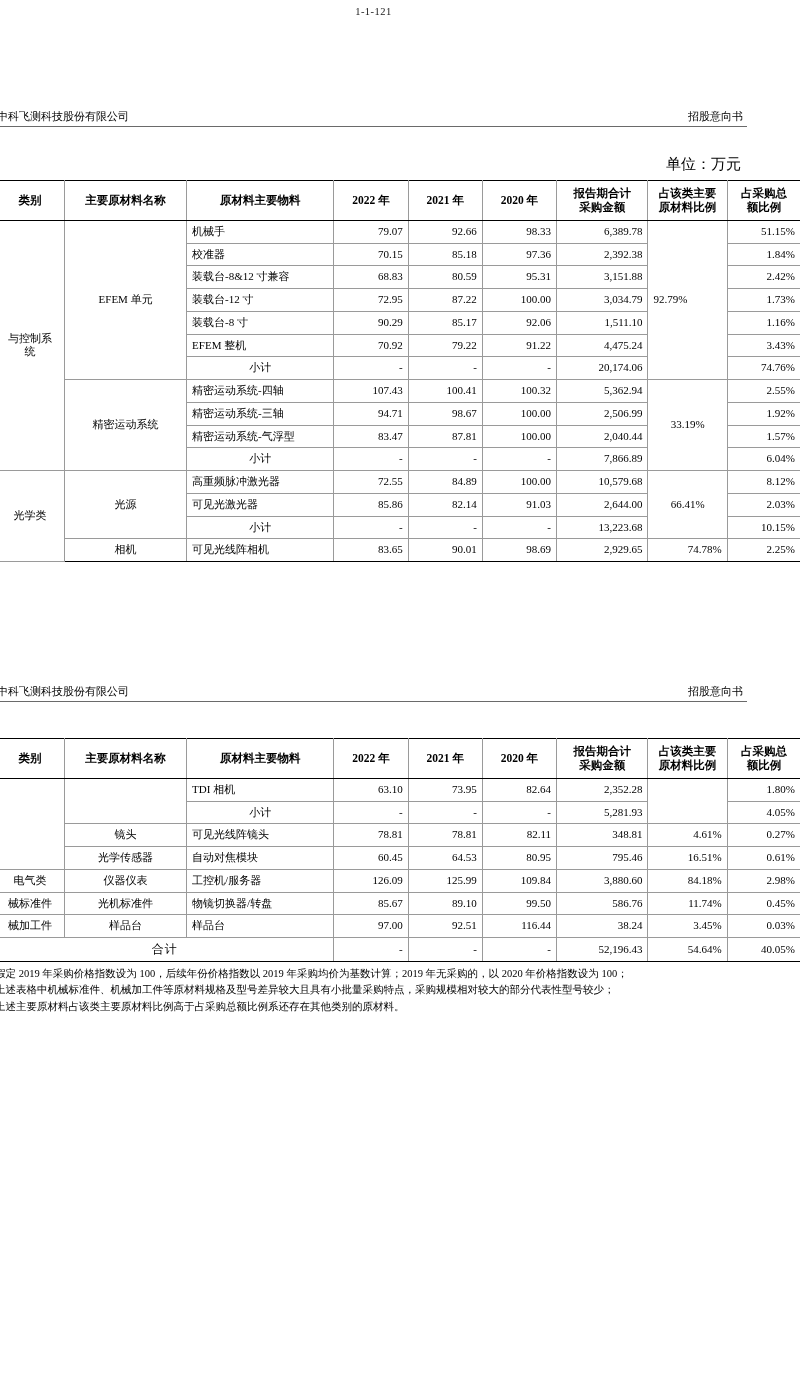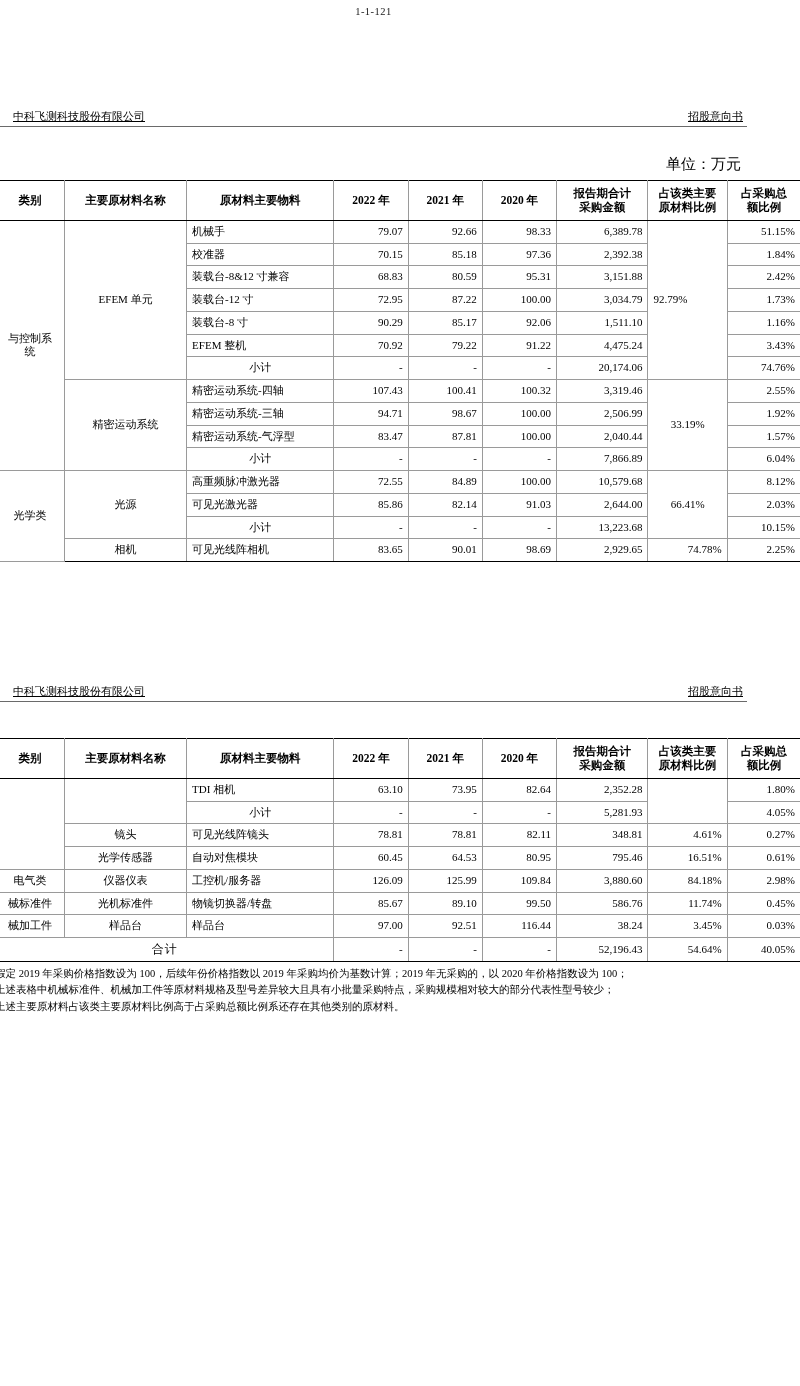--- a/index.html
+++ b/index.html
@@ -29,24 +29,23 @@
     color: #1a1a1a;
     font-family: "Liberation Serif", serif;
   }
 
   
   .running-header {
     display: flex;
     justify-content: space-between;
     align-items: flex-end;
     font-size: 11px;
-    padding: 0 2px 2px 18px;
+    padding: 0 2px 2px 2px;
     border-bottom: 1.1px solid #6a6a6a;
     color: #000;
-    text-decoration: underline;
   }
   .running-header .left { margin-left: -5px; white-space: nowrap; }
   .running-header .right { margin-right: 2px; white-space: nowrap; }
 
   
   .unit-line {
     text-align: right;
     font-size: 15px;
     padding-right: 6px;
   }
@@ -236,21 +235,21 @@
         <td class="c-num">20,174.06</td>
         <td class="c-pct">74.76%</td>
       </tr>
 
       <tr>
         <td class="c-name" rowspan="4">精密运动系统</td>
         <td class="c-mat">精密运动系统-四轴</td>
         <td class="c-num">107.43</td>
         <td class="c-num">100.41</td>
         <td class="c-num">100.32</td>
-        <td class="c-num">3,319.46</td>
+        <td class="c-num">5,362.94</td>
         <td class="c-pct" rowspan="4" style="text-align:center;">33.19%</td>
         <td class="c-pct">2.55%</td>
       </tr>
       <tr>
         <td class="c-mat">精密运动系统-三轴</td>
         <td class="c-num">94.71</td>
         <td class="c-num">98.67</td>
         <td class="c-num">100.00</td>
         <td class="c-num">2,506.99</td>
         <td class="c-pct">1.92%</td>

